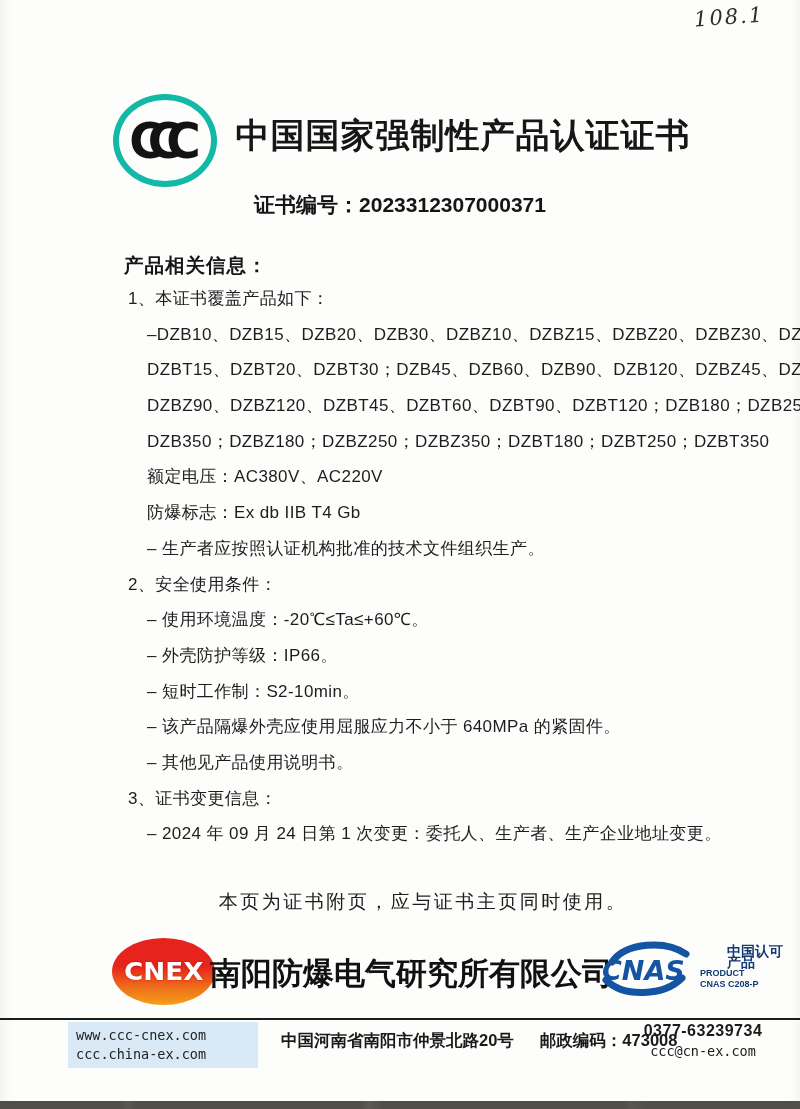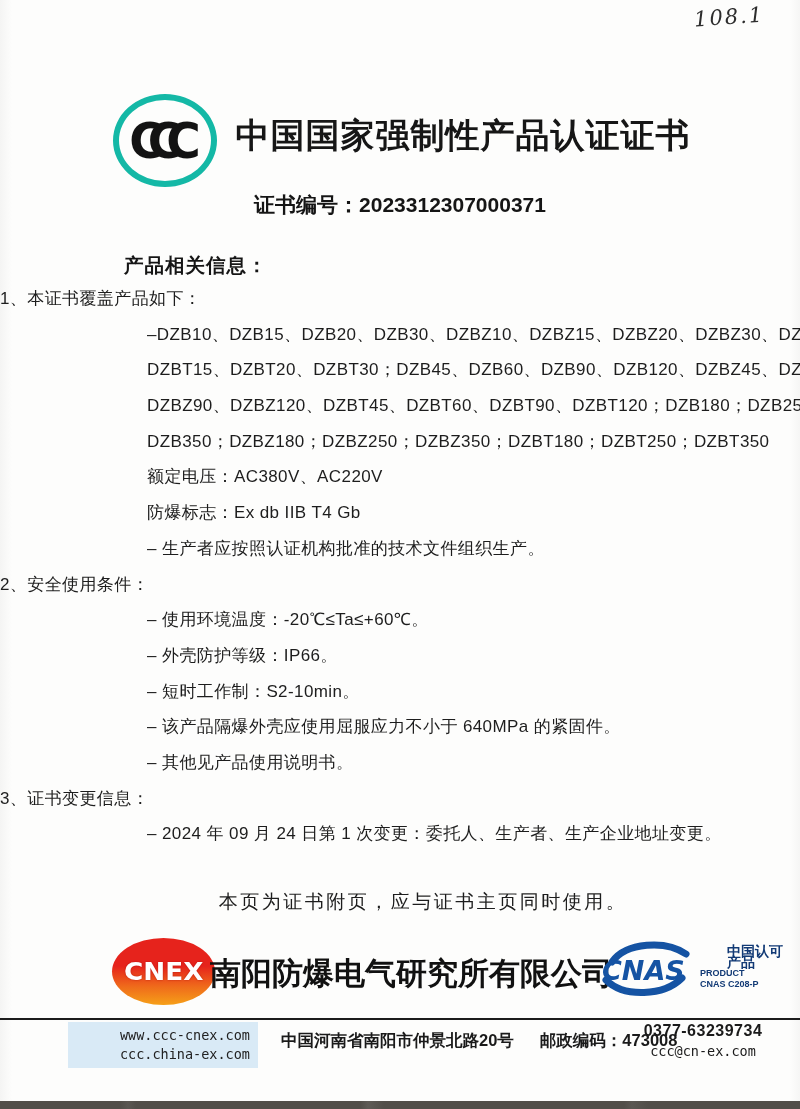--- a/index.html
+++ b/index.html
@@ -68,21 +68,21 @@
   }
   .body-lines {
     position: absolute; top: 281px; left: 0; width: 100%;
   }
   .body-lines .line {
     height: 35.7px; line-height: 35.7px;
     font-size: 17px; color: #1d1d1d;
     white-space: nowrap;
     letter-spacing: .4px;
   }
-  .line.ind0 { }
+  .line.ind0 { padding-left: 128px; }
   .line.ind1 { padding-left: 147px; }
   
   .notice {
     position: absolute; top: 889px; left: 0; width: 100%;
     text-align: center; font-size: 19px; color: #1d1d1d;
     letter-spacing: 2.5px;
     padding-left: 46px;
   }
   
   .cnex-logo {
@@ -120,21 +120,21 @@
   .footer-sep {
     position: absolute; top: 1018px; left: 0; width: 800px; height: 2px;
     background: #1c1c1c;
   }
   .footer-websites {
     position: absolute; top: 1022px; left: 68px;
     width: 190px; padding: 4px 8px;
     background: #d9eaf6;
     font-family: "DejaVu Sans Mono", monospace;
     font-size: 13.5px; line-height: 19px; color: #222;
-    text-align: right;
+    text-align: left;
   }
   .footer-address {
     position: absolute; top: 1030px; left: 281px;
     font-size: 16.5px; font-weight: 700; color: #1a1a1a;
     white-space: nowrap;
   }
   .footer-address .postal { margin-left: 26px; }
   .footer-right {
     position: absolute; top: 1022px; left: 636px; width: 134px;
     text-align: center; color: #1a1a1a;

